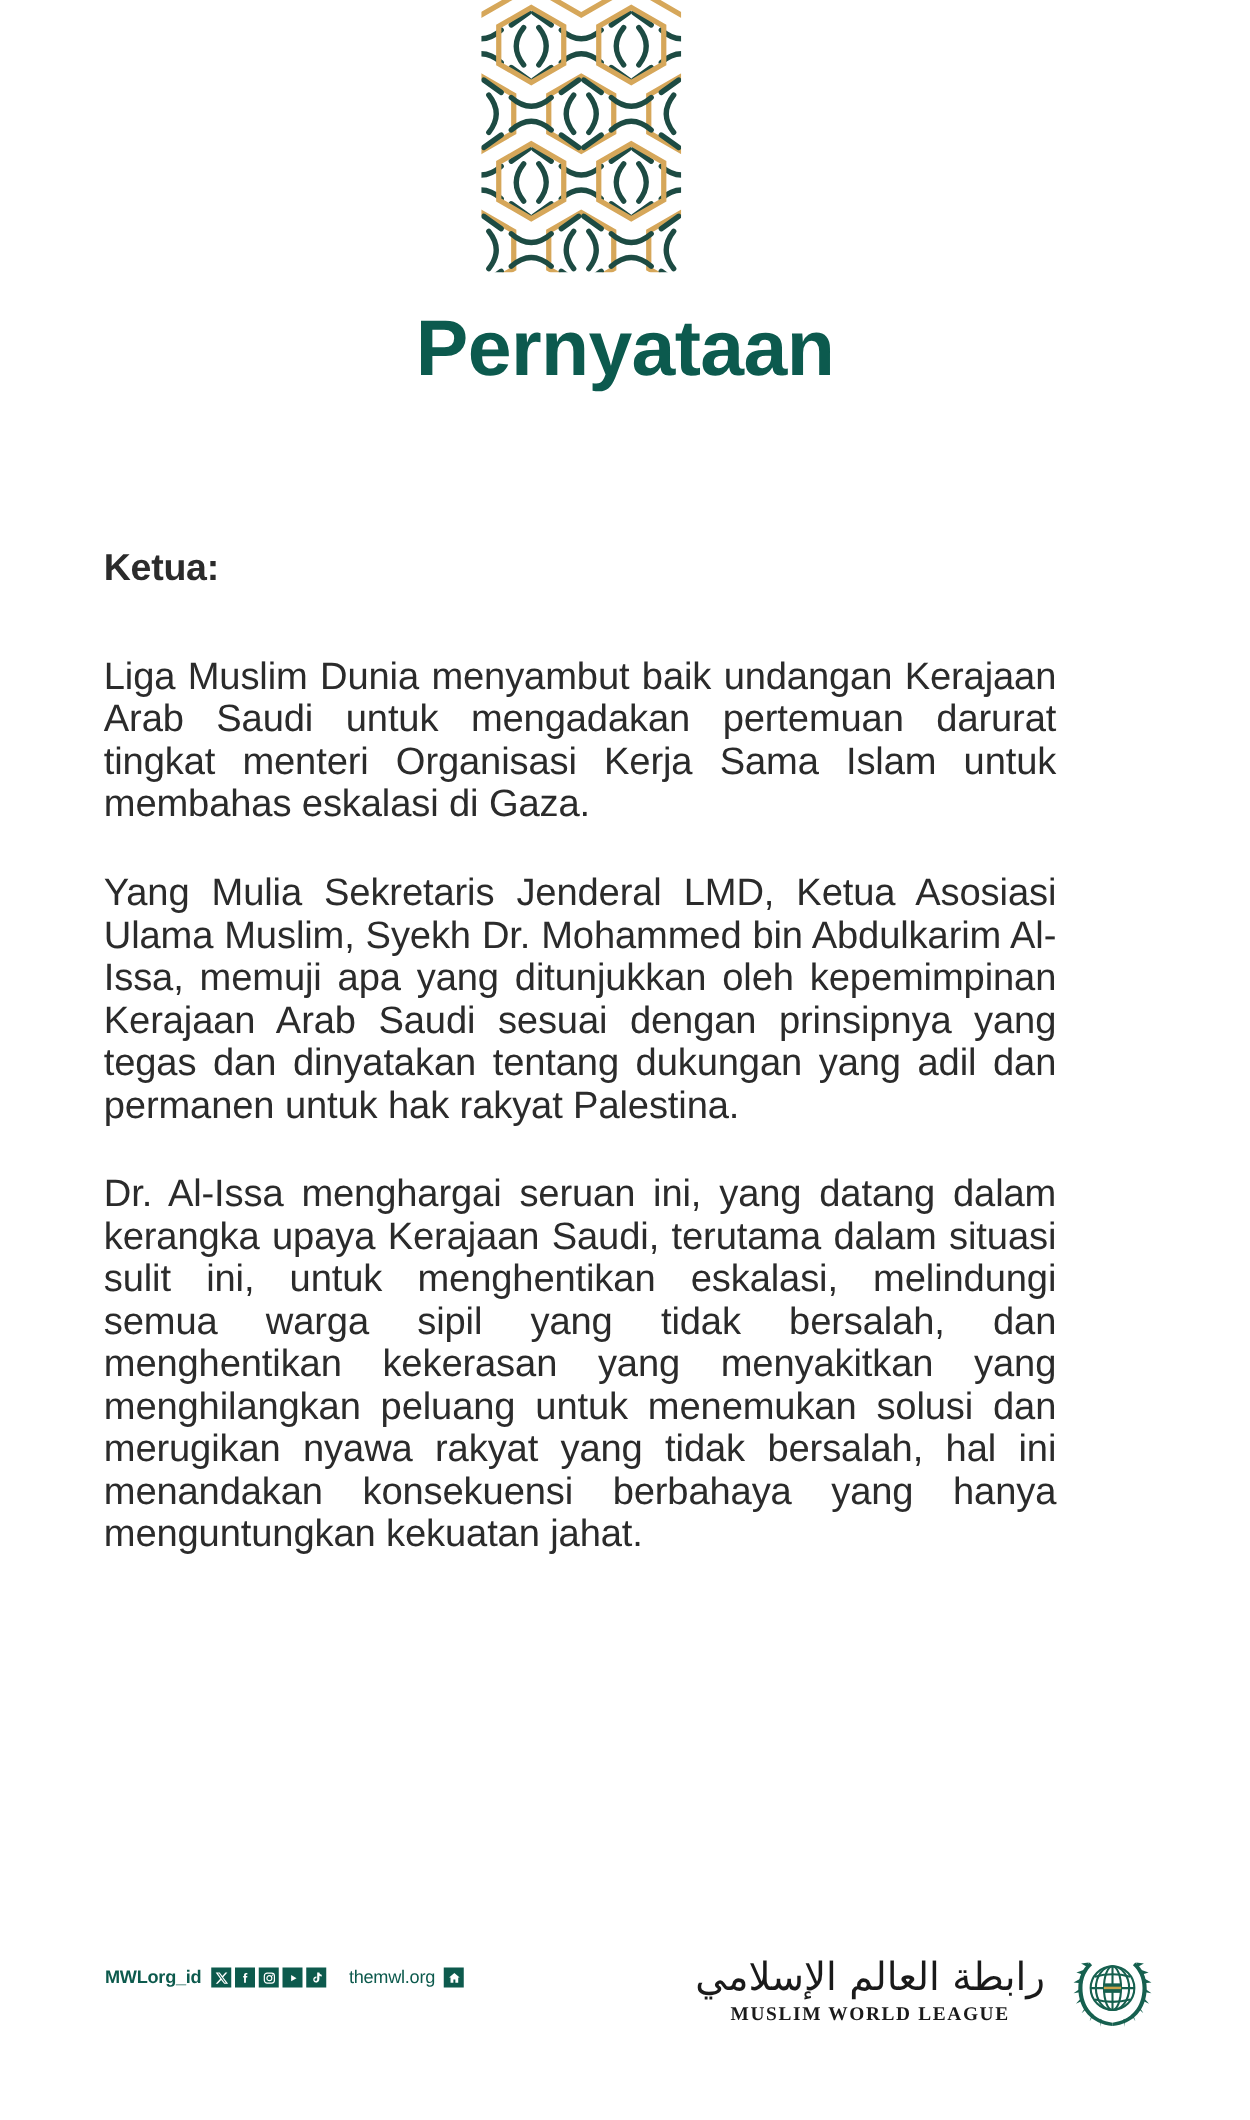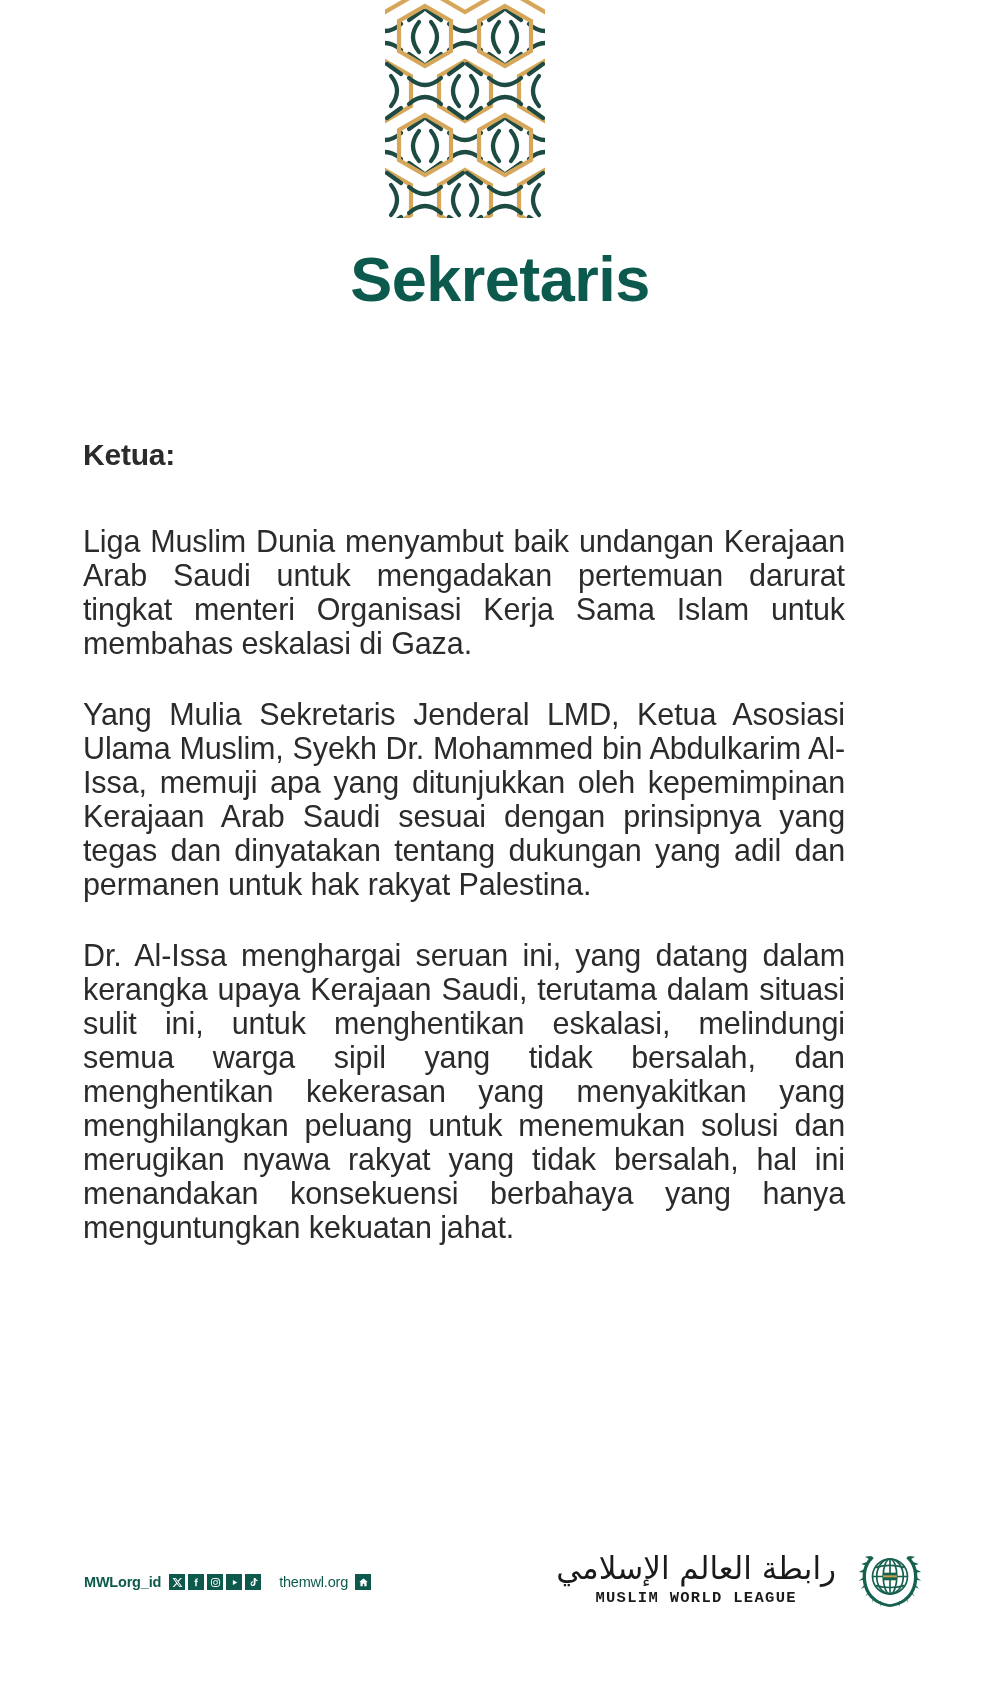--- a/index.html
+++ b/index.html
@@ -114,42 +114,42 @@
     letter-spacing: -0.2px;
     margin-left: 18px;
     white-space: nowrap;
   }
   .site-icon { margin-left: 7px; }
 
   
   .logo {
     position: absolute;
     right: 72px;
-    top: 10px;
+    top: 24px;
     display: flex;
     align-items: center;
     gap: 16px;
     text-align: right;
   }
   .logo-textblock {
     display: flex;
     flex-direction: column;
     align-items: center;
     gap: 2px;
   }
   .logo-arabic {
     font-family: "DejaVu Sans", sans-serif;
     font-size: 31px;
     color: #1a1a1a;
     line-height: 1.25;
     direction: rtl;
     white-space: nowrap;
   }
   .logo-en {
-    font-family: Liberation Mono, monospace;
+    font-family: Liberation Serif, serif;
     font-size: 15.5px;
     font-weight: bold;
     letter-spacing: 1.3px;
     color: #1a1a1a;
     white-space: nowrap;
   }
   .logo-emblem { width: 76px; height: 76px; }
 </style>
 </head>
 <body>
@@ -190,21 +190,21 @@
         <use href="#tile" x="120" y="164"></use>
 
         <use href="#tile" x="0" y="0"></use>
         <use href="#tile" x="80" y="0"></use>
         <use href="#tile" x="0" y="109"></use>
         <use href="#tile" x="80" y="109"></use>
       </g>
     </svg>
   </div>
 
-  <h1 class="title">Sekretaris</h1>
+  <h1 class="title">Pernyataan</h1>
 
   <div class="body-wrap">
     <div class="dateline">Ketua:</div>
     <p class="para">Liga Muslim Dunia menyambut baik undangan Kerajaan Arab Saudi untuk mengadakan pertemuan darurat tingkat menteri Organisasi Kerja Sama Islam untuk membahas eskalasi di Gaza.</p>
     <p class="para">Yang Mulia Sekretaris Jenderal LMD, Ketua Asosiasi Ulama Muslim, Syekh Dr. Mohammed bin Abdulkarim Al-Issa, memuji apa yang ditunjukkan oleh kepemimpinan Kerajaan Arab Saudi sesuai dengan prinsipnya yang tegas dan dinyatakan tentang dukungan yang adil dan permanen untuk hak rakyat Palestina.</p>
     <p class="para">Dr. Al-Issa menghargai seruan ini, yang datang dalam kerangka upaya Kerajaan Saudi, terutama dalam situasi sulit ini, untuk menghentikan eskalasi, melindungi semua warga sipil yang tidak bersalah, dan menghentikan kekerasan yang menyakitkan yang menghilangkan peluang untuk menemukan solusi dan merugikan nyawa rakyat yang tidak bersalah, hal ini menandakan konsekuensi berbahaya yang hanya menguntungkan kekuatan jahat.</p>
   </div>
 
   <div class="footer">
 

